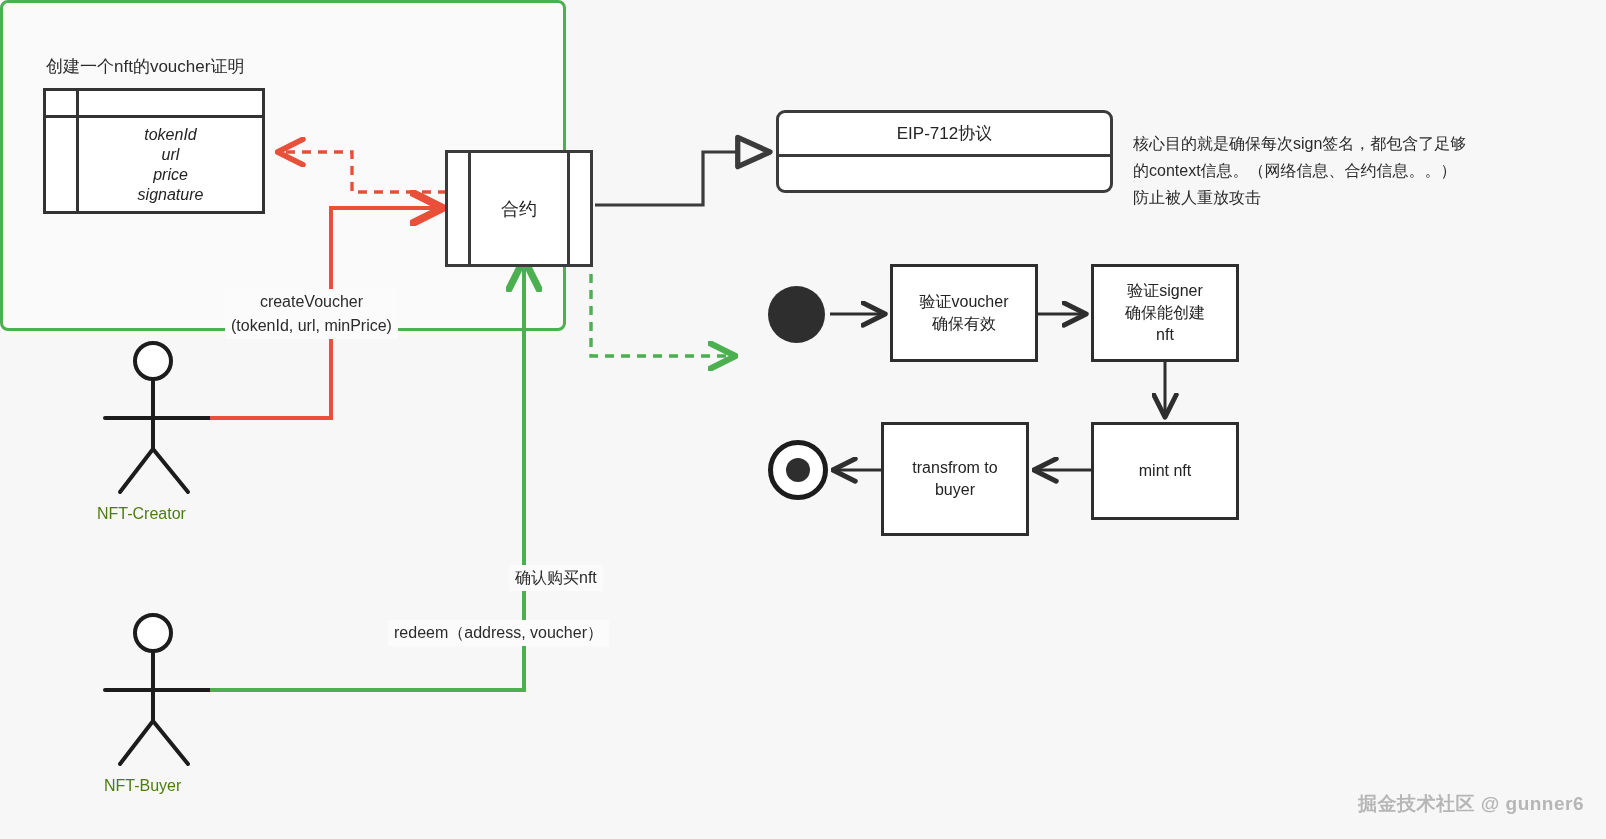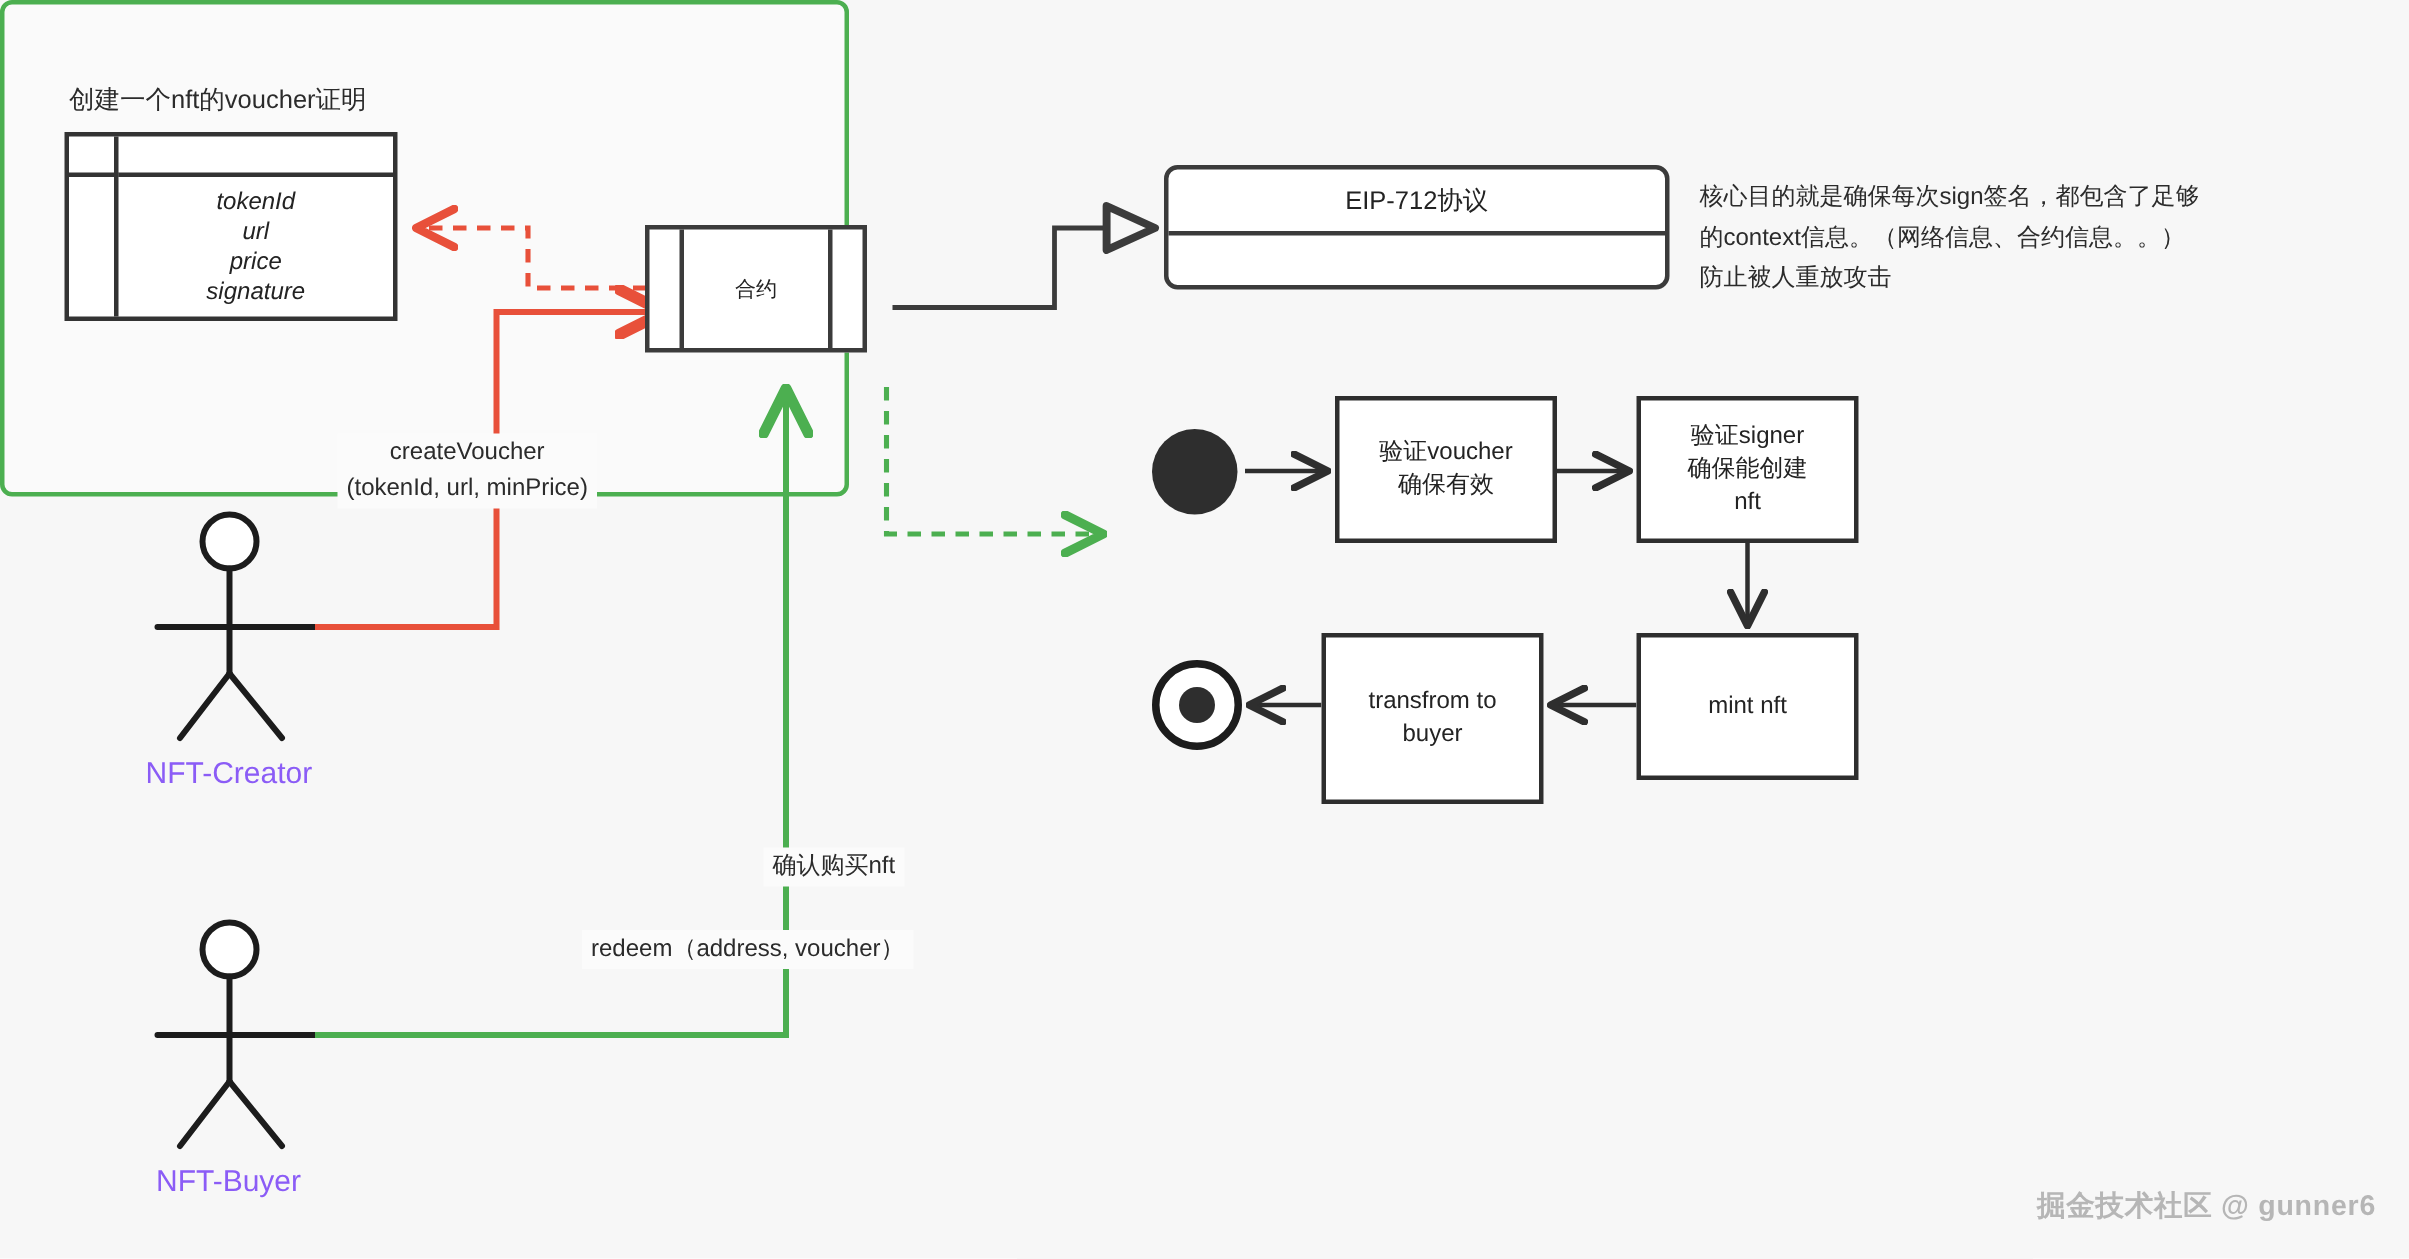--- a/index.html
+++ b/index.html
@@ -75,27 +75,27 @@
     flex-direction: column;
     align-items: center;
     justify-content: center;
     font-size: 16px;
     line-height: 20px;
     color: #232323;
   }
 
   
   #contract-box {
-    left: 430px;
+    left: 445px;
     top: 150px;
     width: 148px;
-    height: 85px;
+    height: 117px;
     border: 3px solid #3b3b3b;
     background: #ffffff;
-    font-size: 14px;
+    font-size: 18px;
   }
   #contract-box::before,
   #contract-box::after {
     content: "";
     position: absolute;
     top: 0;
     bottom: 0;
     width: 0;
     border-left: 3px solid #3b3b3b;
   }
@@ -207,22 +207,22 @@
     padding: 1px 6px;
     z-index: 5;
   }
   #label-create-voucher { left: 225px; top: 289px; }
   #label-confirm-buy    { left: 509px; top: 565px; }
   #label-redeem         { left: 388px; top: 620px; }
 
   
   .actor-label {
     position: absolute;
-    font-size: 20px;
-    color: #8b5cf6;
+    font-size: 16px;
+    color: #4d7c0f;
     text-align: left;
     white-space: nowrap;
   }
   #label-nft-creator { left: 97px; top: 505px; }
   #label-nft-buyer   { left: 104px; top: 777px; }
 
   
   #watermark {
     position: absolute;
     right: 22px;
@@ -307,21 +307,21 @@
 
   <div class="node" id="contract-box">
     <span id="contract-label">合约</span>
   </div>
 
   <div class="node" id="eip-box">
     <div id="eip-title">EIP-712协议</div>
     <div id="eip-body"></div>
   </div>
 
-  <div class="plain-text" id="eip-note" style="white-space: pre-line;">核心目的就是确保每次sign签名，都包含了足够
+  <div class="plain-text" id="eip-note" style="white-space: pre-line; margin-top: 12px;">核心目的就是确保每次sign签名，都包含了足够
 的context信息。（网络信息、合约信息。。）
 防止被人重放攻击</div>
 
   <div id="process-container"></div>
 
   <div id="start-node"></div>
   <div id="end-node">
     <div id="end-node-inner"></div>
   </div>
 

